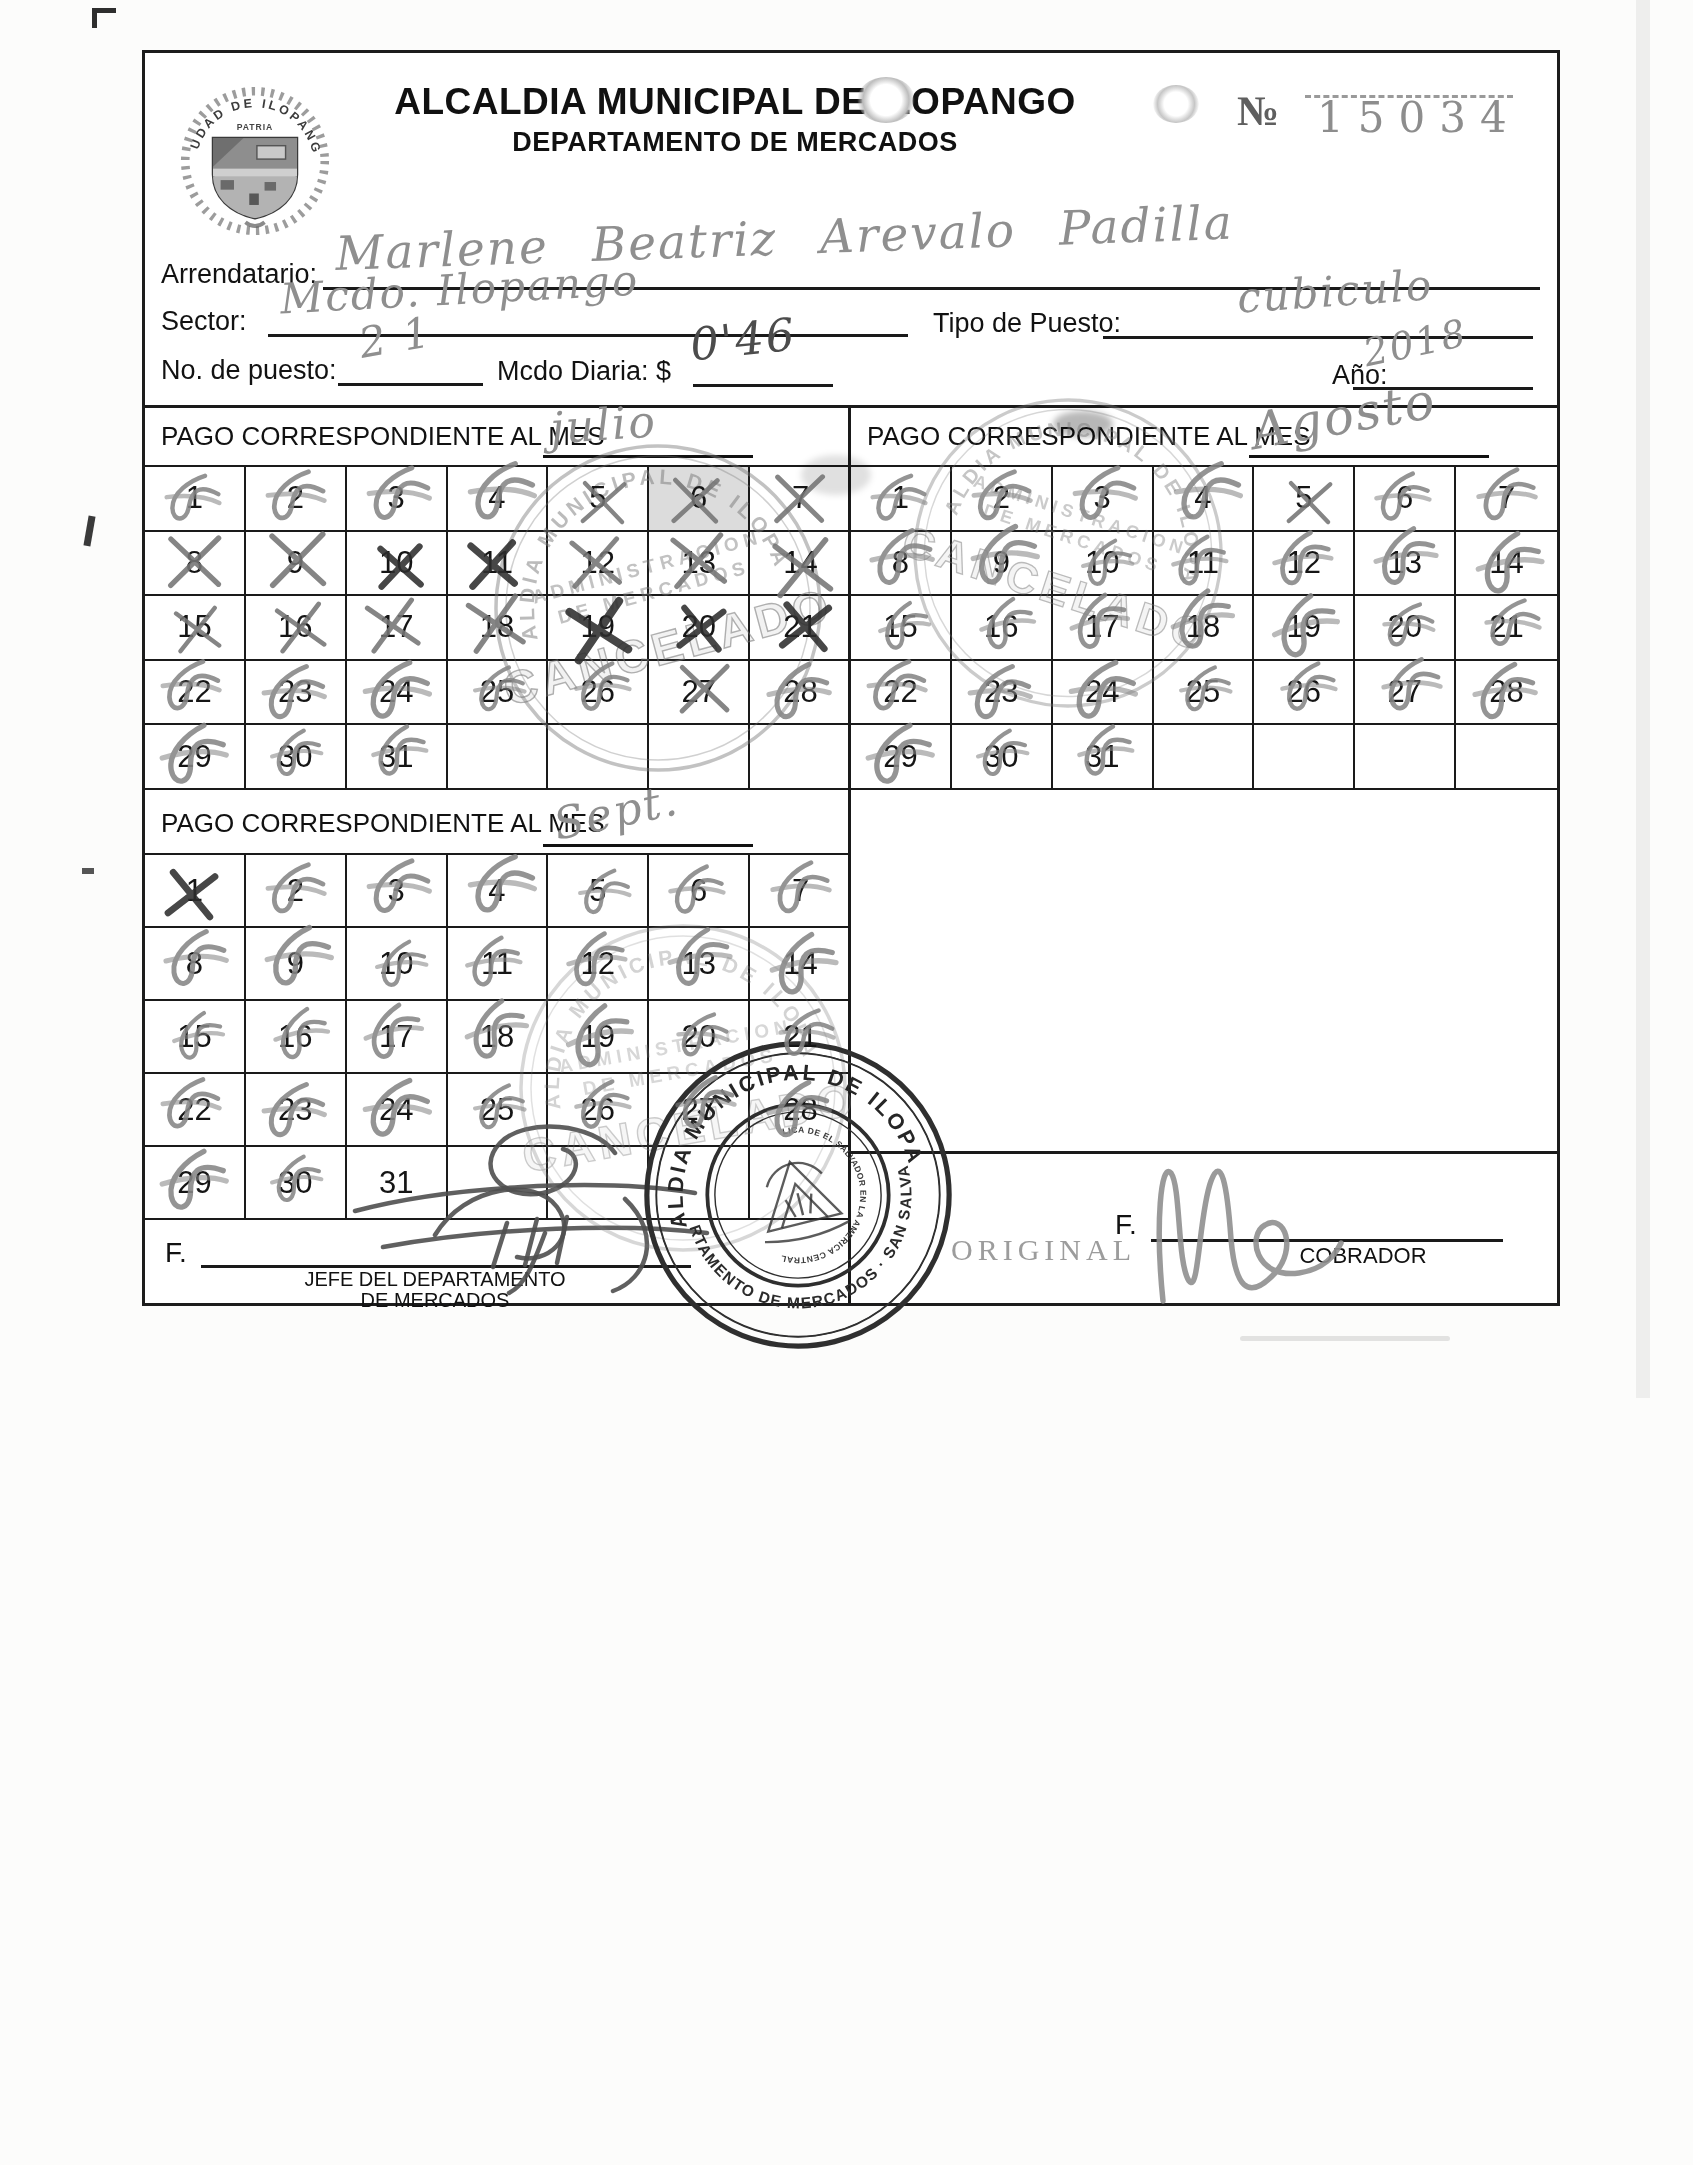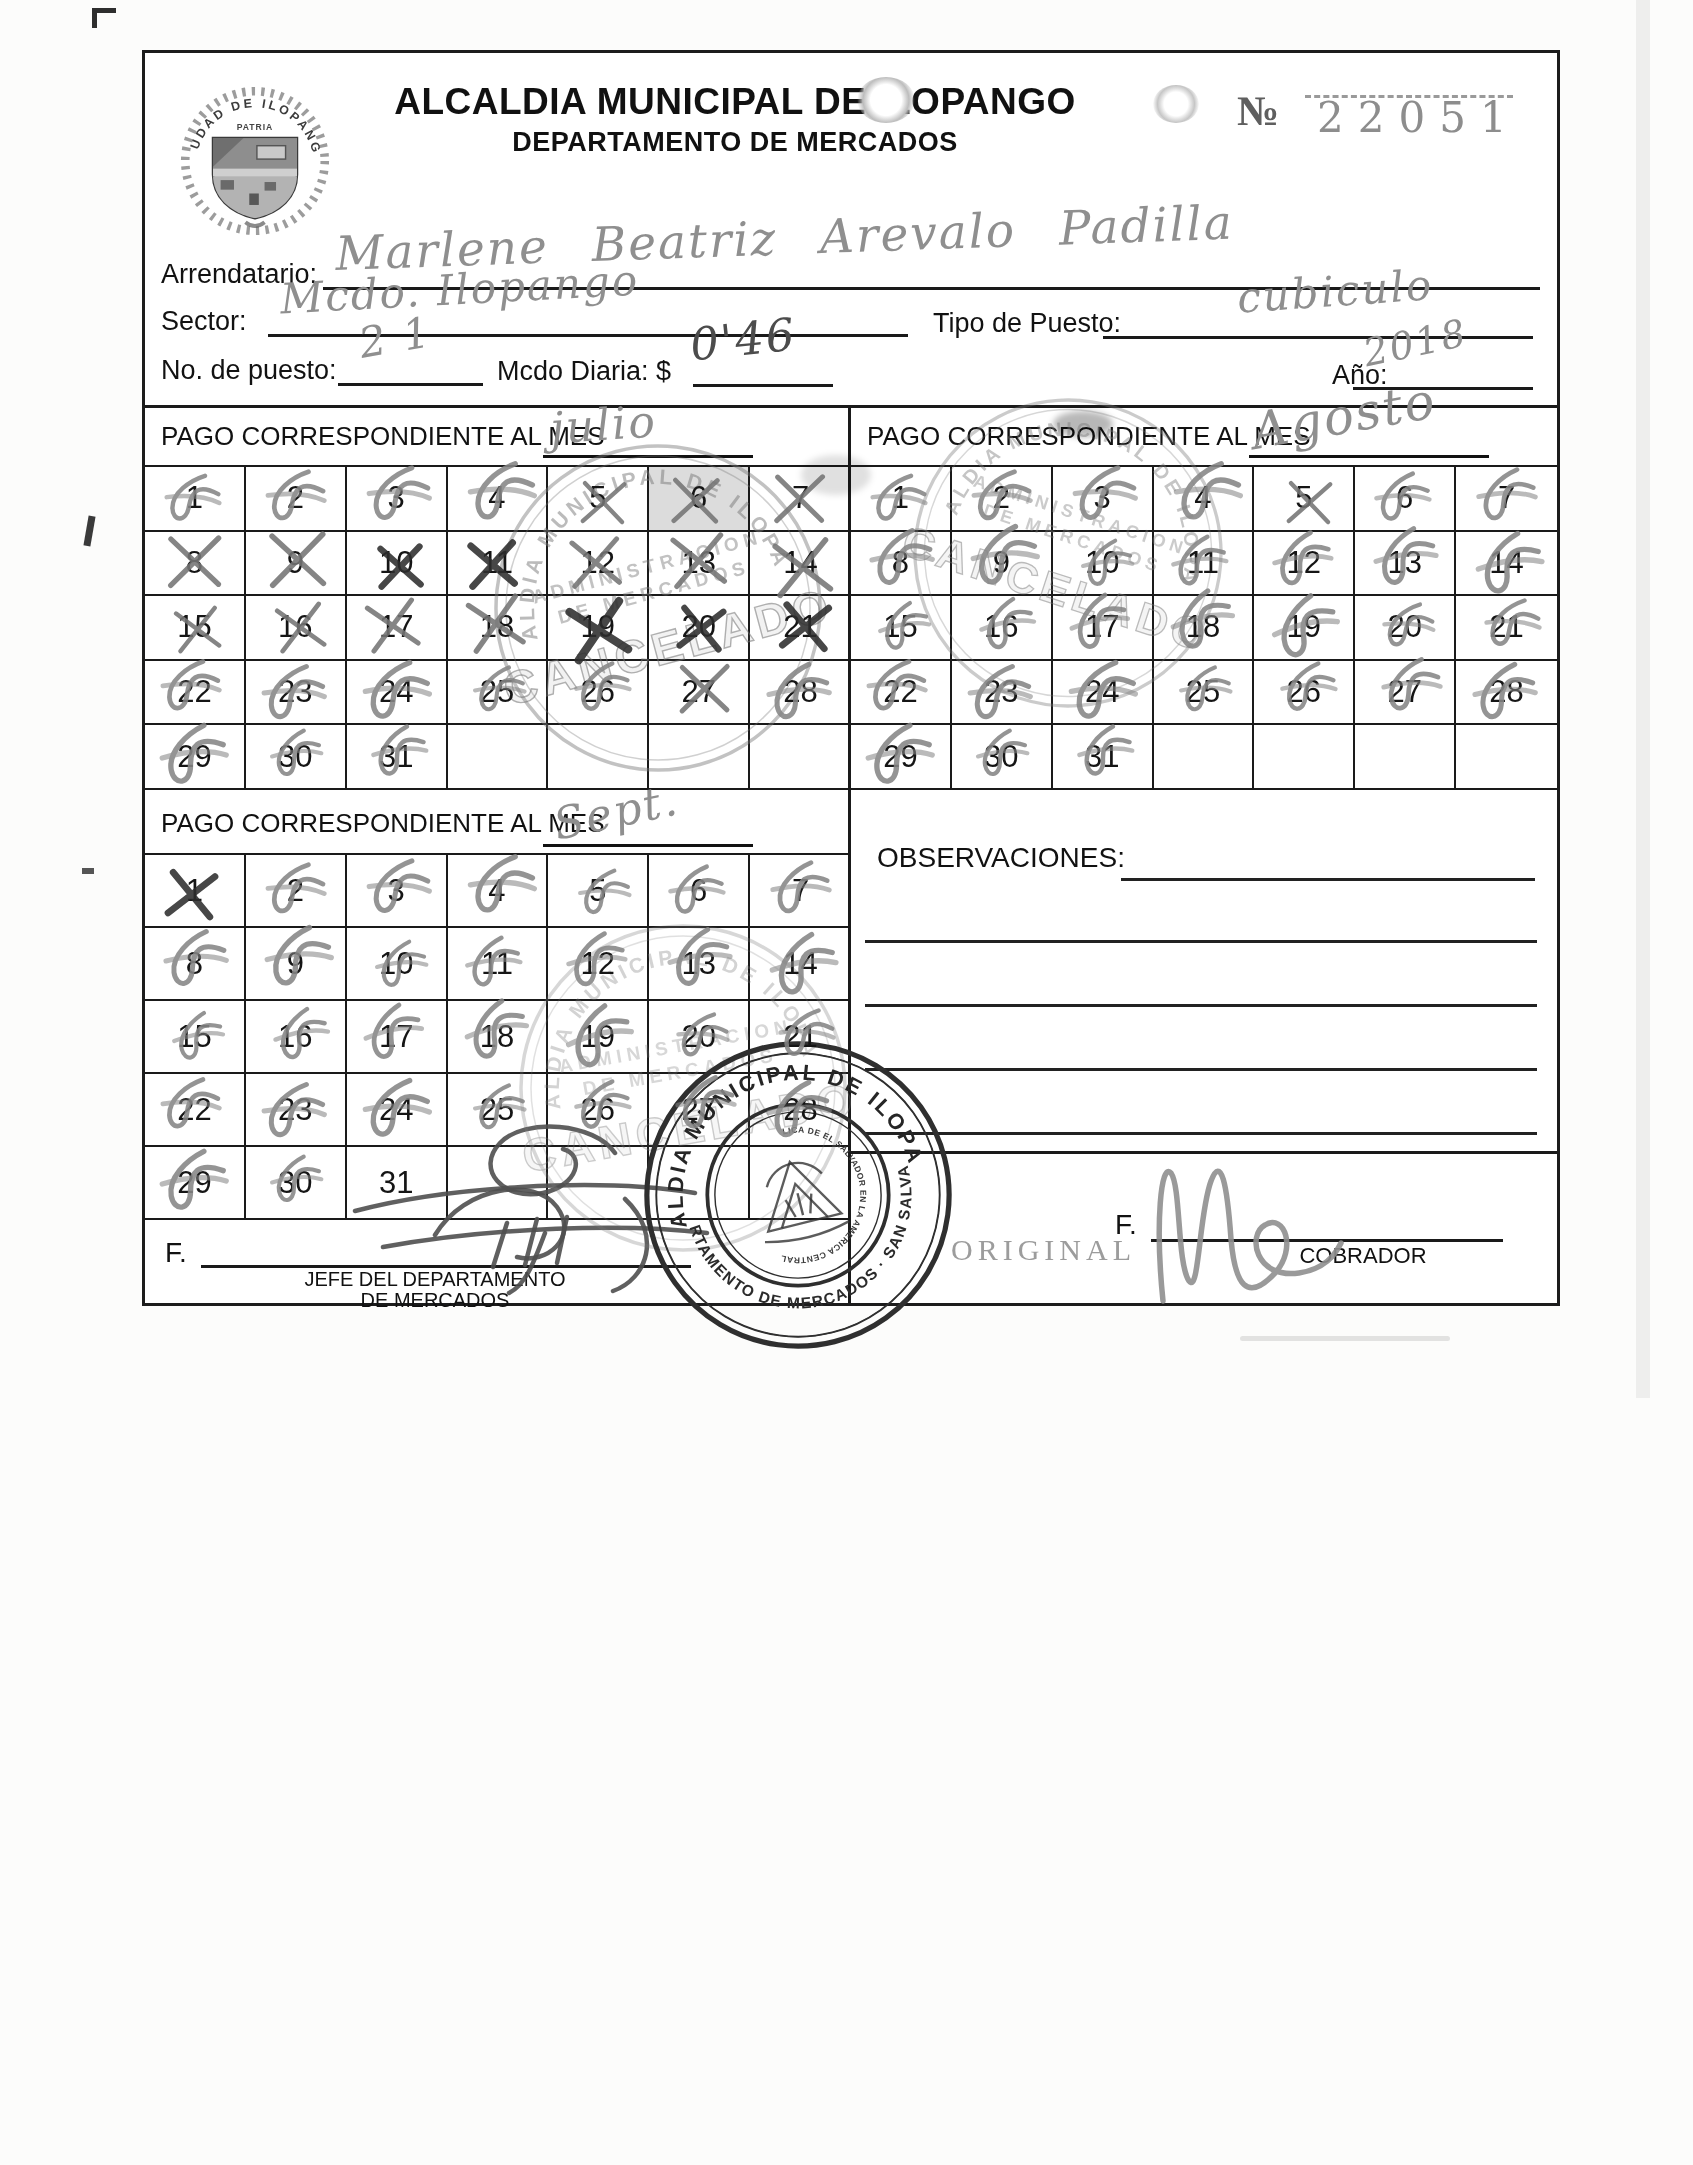--- a/index.html
+++ b/index.html
@@ -126,21 +126,21 @@
       </g>
       <path d="M-10 64 Q0 72 10 64" fill="none" stroke="#5a5a5a" stroke-width="4" opacity=".7"></path>
     </svg>
 
     <div class="title1">ALCALDIA MUNICIPAL DE ILOPANGO</div>
     <div class="title2">DEPARTAMENTO DE MERCADOS</div>
     <div class="blob b1"></div>
     <div class="blob b2"></div>
     <div class="no-sym">№</div>
     <div class="no-dash"></div>
-    <div class="no-val">22051</div>
+    <div class="no-val">15034</div>
 
     <div class="flabel" style="left:16px;top:206px;">Arrendatario:</div>
     <div class="wline" style="left:178px;top:234px;width:1217px;"></div>
     <div class="hw" style="left:190px;top:152px;font-size:47px;width:1200px;word-spacing:26px;">Marlene Beatriz Arevalo Padilla</div>
 
     <div class="flabel" style="left:16px;top:253px;">Sector:</div>
     <div class="wline" style="left:123px;top:281px;width:640px;"></div>
     <div class="hw" style="left:135px;top:212px;font-size:42px;transform:rotate(-3deg);">Mcdo. Ilopango</div>
 
     <div class="flabel" style="left:788px;top:255px;">Tipo de Puesto:</div>
@@ -748,28 +748,20 @@
           <div class="cell">
             <span class="day-num">31</span>
           </div>
           <div class="cell"></div>
           <div class="cell"></div>
           <div class="cell"></div>
           <div class="cell"></div>
         </div>
     </div>
 
-    <div class="obs" style="left:706px;top:735px;width:706px;height:363px;">
-      <span class="obs-label" style="left:26px;top:54px;">OBSERVACIONES:</span>
-      <div class="oline" style="left:270px;top:90px;width:414px;"></div>
-      <div class="oline" style="left:14px;top:152px;width:672px;"></div>
-      <div class="oline" style="left:14px;top:216px;width:672px;"></div>
-      <div class="oline" style="left:14px;top:280px;width:672px;"></div>
-      <div class="oline" style="left:14px;top:344px;width:672px;"></div>
-    </div>
 
     <div class="hline" style="left:706px;top:1098px;width:706px;"></div>
 
     <div class="flabel" style="left:20px;top:1184px;font-size:28px;">F.</div>
     <div class="wline" style="left:56px;top:1212px;width:490px;"></div>
     <div class="role" style="left:100px;top:1216px;width:380px;">JEFE DEL DEPARTAMENTO</div>
     <div class="role" style="left:100px;top:1237px;width:380px;">DE MERCADOS</div>
 
     <div class="flabel" style="left:970px;top:1156px;font-size:28px;">F.</div>
     <div class="wline" style="left:1006px;top:1186px;width:352px;"></div>

